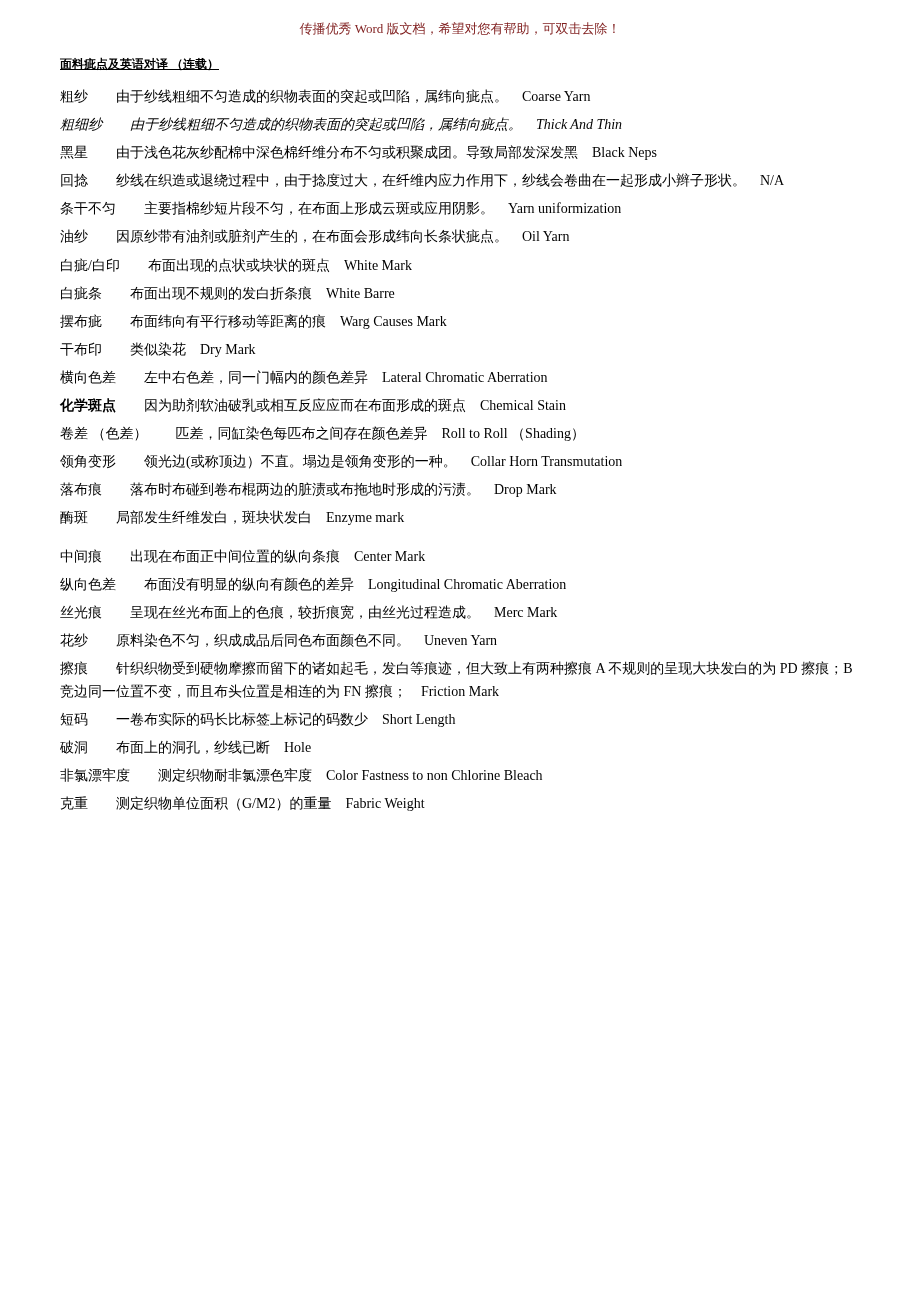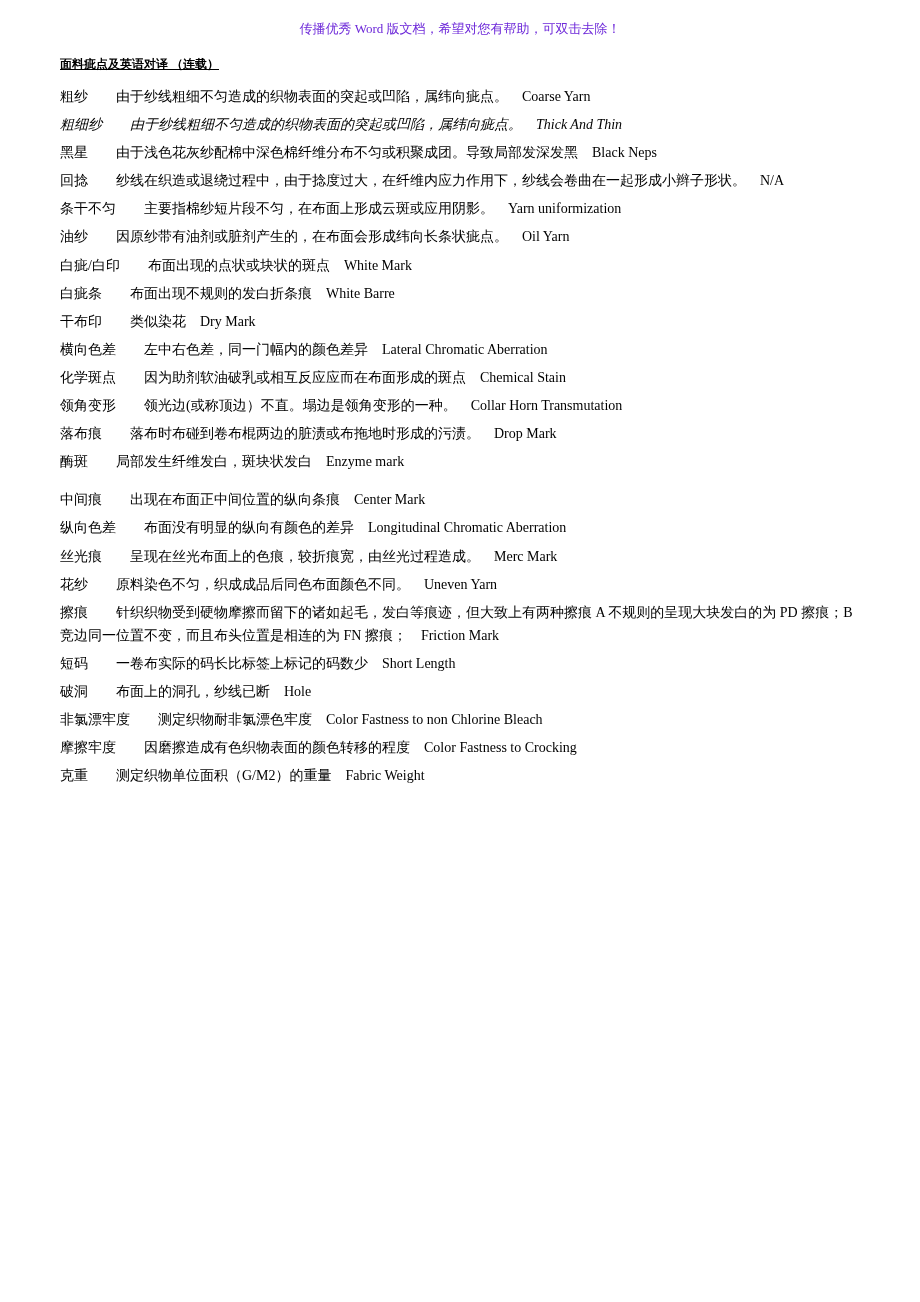--- a/index.html
+++ b/index.html
@@ -11,21 +11,21 @@
       font-family: SimSun, "宋体", serif;
       font-size: 14px;
       background: #fff;
       color: #000;
       width: 920px;
       min-height: 1302px;
       padding: 20px 60px 40px 60px;
     }
     .top-banner {
       text-align: center;
-      color: #6d28d9;
+      color: #7f1d1d;
       font-size: 13px;
       margin-bottom: 18px;
     }
     .page-title {
       font-size: 12px;
       font-weight: bold;
       text-decoration: underline;
       margin-bottom: 12px;
     }
   </style>
@@ -42,30 +42,31 @@
 
 <div id="entries-container">
 <div style="margin-bottom: 5px; line-height: 1.65;"><span style="font-weight: normal; margin-right: 2em;">粗纱</span><span>由于纱线粗细不匀造成的织物表面的突起或凹陷，属纬向疵点。</span><span style="margin-left: 1em;">Coarse Yarn</span></div>
     <div style="margin-bottom: 5px; line-height: 1.65; font-style: italic;"><span style="font-weight: normal; margin-right: 2em;">粗细纱</span><span>由于纱线粗细不匀造成的织物表面的突起或凹陷，属纬向疵点。</span><span style="margin-left: 1em;">Thick And Thin</span></div>
     <div style="margin-bottom: 5px; line-height: 1.65;"><span style="font-weight: normal; margin-right: 2em;">黑星</span><span>由于浅色花灰纱配棉中深色棉纤维分布不匀或积聚成团。导致局部发深发黑</span><span style="margin-left: 1em;">Black  Neps</span></div>
     <div style="margin-bottom: 5px; line-height: 1.65;"><span style="font-weight: normal; margin-right: 2em;">回捻</span><span>纱线在织造或退绕过程中，由于捻度过大，在纤维内应力作用下，纱线会卷曲在一起形成小辫子形状。</span><span style="margin-left: 1em;">N/A</span></div>
     <div style="margin-bottom: 5px; line-height: 1.65;"><span style="font-weight: normal; margin-right: 2em;">条干不匀</span><span>主要指棉纱短片段不匀，在布面上形成云斑或应用阴影。</span><span style="margin-left: 1em;">Yarn uniformization</span></div>
     <div style="margin-bottom: 5px; line-height: 1.65;"><span style="font-weight: normal; margin-right: 2em;">油纱</span><span>因原纱带有油剂或脏剂产生的，在布面会形成纬向长条状疵点。</span><span style="margin-left: 1em;">Oil  Yarn</span></div>
     <div style="margin-bottom: 5px; line-height: 1.65; font-family: Liberation Serif, serif;"><span style="font-weight: normal; margin-right: 2em;">白疵/白印</span><span>布面出现的点状或块状的斑点</span><span style="margin-left: 1em;">White  Mark</span></div>
     <div style="margin-bottom: 5px; line-height: 1.65;"><span style="font-weight: normal; margin-right: 2em;">白疵条</span><span>布面出现不规则的发白折条痕</span><span style="margin-left: 1em;">White  Barre</span></div>
+    <div style="margin-bottom: 5px; line-height: 1.65;"><span style="font-weight: normal; margin-right: 2em;">摆布疵</span><span>布面纬向有平行移动等距离的痕</span><span style="margin-left: 1em;">Warg  Causes  Mark</span></div>
     <div style="margin-bottom: 5px; line-height: 1.65;"><span style="font-weight: normal; margin-right: 2em;">干布印</span><span>类似染花</span><span style="margin-left: 1em;">Dry  Mark</span></div>
     <div style="margin-bottom: 5px; line-height: 1.65;"><span style="font-weight: normal; margin-right: 2em;">横向色差</span><span>左中右色差，同一门幅内的颜色差异</span><span style="margin-left: 1em;">Lateral  Chromatic  Aberration</span></div>
-    <div style="margin-bottom: 5px; line-height: 1.65;"><span style="font-weight: normal; margin-right: 2em;">化学斑点</span><span>因为助剂软油破乳或相互反应应而在布面形成的斑点</span><span style="margin-left: 1em;">Chemical  Stain</span></div>
+    <div style="margin-bottom: 5px; line-height: 1.65;"><span style="font-weight: bold; margin-right: 2em;">化学斑点</span><span>因为助剂软油破乳或相互反应应而在布面形成的斑点</span><span style="margin-left: 1em;">Chemical  Stain</span></div>
+    <div style="margin-bottom: 5px; line-height: 1.65;"><span style="font-weight: normal; margin-right: 2em;">卷差 （色差）</span><span>匹差，同缸染色每匹布之间存在颜色差异</span><span style="margin-left: 1em;">Roll  to  Roll （Shading）</span></div>
     <div style="margin-bottom: 5px; line-height: 1.65;"><span style="font-weight: normal; margin-right: 2em;">领角变形</span><span>领光边(或称顶边）不直。塌边是领角变形的一种。</span><span style="margin-left: 1em;">Collar  Horn  Transmutation</span></div>
     <div style="margin-bottom: 5px; line-height: 1.65;"><span style="font-weight: normal; margin-right: 2em;">落布痕</span><span>落布时布碰到卷布棍两边的脏渍或布拖地时形成的污渍。</span><span style="margin-left: 1em;">Drop  Mark</span></div>
     <div style="margin-bottom: 5px; line-height: 1.65;"><span style="font-weight: normal; margin-right: 2em;">酶斑</span><span>局部发生纤维发白，斑块状发白</span><span style="margin-left: 1em;">Enzyme  mark</span></div>
     <div style="height: 10px;"></div>
     <div style="margin-bottom: 5px; line-height: 1.65;"><span style="font-weight: normal; margin-right: 2em;">中间痕</span><span>出现在布面正中间位置的纵向条痕</span><span style="margin-left: 1em;">Center  Mark</span></div>
     <div style="margin-bottom: 5px; line-height: 1.65;"><span style="font-weight: normal; margin-right: 2em;">纵向色差</span><span>布面没有明显的纵向有颜色的差异</span><span style="margin-left: 1em;">Longitudinal  Chromatic  Aberration</span></div>
     <div style="margin-bottom: 5px; line-height: 1.65;"><span style="font-weight: normal; margin-right: 2em;">丝光痕</span><span>呈现在丝光布面上的色痕，较折痕宽，由丝光过程造成。</span><span style="margin-left: 1em;">Merc  Mark</span></div>
     <div style="margin-bottom: 5px; line-height: 1.65;"><span style="font-weight: normal; margin-right: 2em;">花纱</span><span>原料染色不匀，织成成品后同色布面颜色不同。</span><span style="margin-left: 1em;">Uneven  Yarn</span></div>
     <div style="margin-bottom: 5px; line-height: 1.65;"><span style="font-weight: normal; margin-right: 2em;">擦痕</span><span>针织织物受到硬物摩擦而留下的诸如起毛，发白等痕迹，但大致上有两种擦痕 A 不规则的呈现大块发白的为 PD 擦痕；B 竞边同一位置不变，而且布头位置是相连的为 FN 擦痕；</span><span style="margin-left: 1em;">Friction  Mark</span></div>
     <div style="margin-bottom: 5px; line-height: 1.65;"><span style="font-weight: normal; margin-right: 2em;">短码</span><span>一卷布实际的码长比标签上标记的码数少</span><span style="margin-left: 1em;">Short  Length</span></div>
     <div style="margin-bottom: 5px; line-height: 1.65;"><span style="font-weight: normal; margin-right: 2em;">破洞</span><span>布面上的洞孔，纱线已断</span><span style="margin-left: 1em;">Hole</span></div>
     <div style="margin-bottom: 5px; line-height: 1.65;"><span style="font-weight: normal; margin-right: 2em;">非氯漂牢度</span><span>测定织物耐非氯漂色牢度</span><span style="margin-left: 1em;">Color  Fastness  to  non  Chlorine  Bleach</span></div>
-    <div style="margin-bottom: 5px; line-height: 1.65;"><span style="font-weight: normal; margin-right: 2em;">摩擦牢度</span><span>因磨擦造成有色织物表面的颜色转移的程度</span><span style="margin-left: 1em;">Color  Fastness  to  Crocking</span></div>
     <div style="margin-bottom: 5px; line-height: 1.65;"><span style="font-weight: normal; margin-right: 2em;">克重</span><span>测定织物单位面积（G/M2）的重量</span><span style="margin-left: 1em;">Fabric  Weight</span></div>
   </div>
 
 </body></html>

